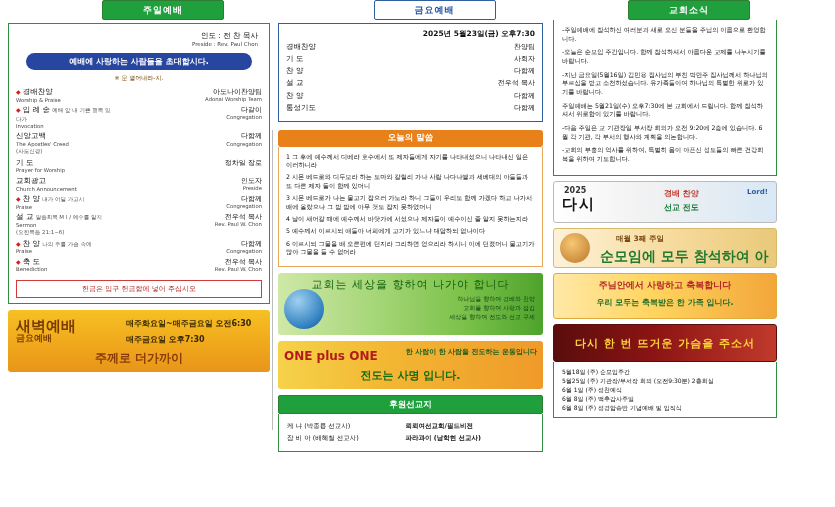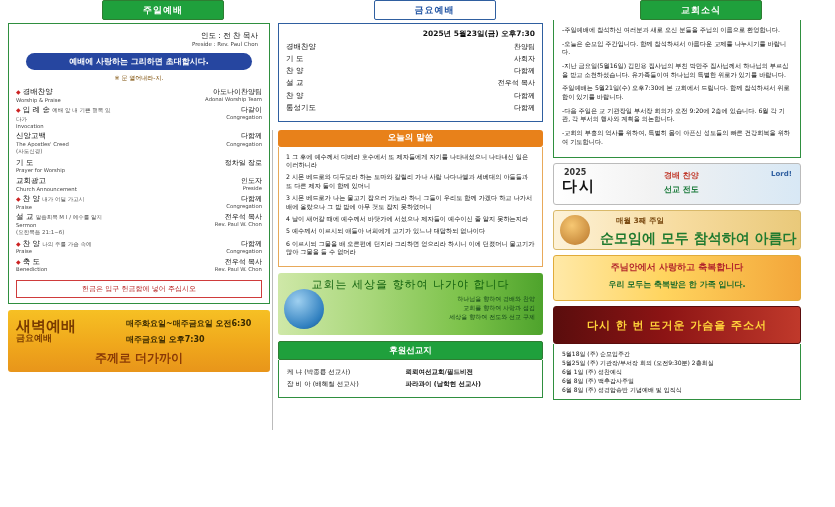--- a/index.html
+++ b/index.html
@@ -10,21 +10,21 @@
     font-size:7px;
     color:#111;
     overflow:hidden;
   }
   .page{position:relative;width:835px;height:507px;}
 
   
   .col{position:absolute;top:0;}
   .col-left{left:8px;width:262px;}
   .col-mid{left:278px;width:265px;}
-  .col-right{left:553px;width:248px;}
+  .col-right{left:553px;width:224px;}
 
   .hdr{
     border:1.2px solid #2e7d32;
     background:#1fa03c;
     color:#fff;
     text-align:center;
     font-weight:bold;
     font-size:9px;
     padding:2.5px 0;
     letter-spacing:1px;
@@ -167,21 +167,21 @@
     <div class="hdr-wrap">
       <div class="hdr hdr-box">주일예배</div>
     </div>
 
     <div class="panel">
       <div class="officiant">
         <div>인도 : 전 찬 목사</div>
         <div class="sub">Preside : Rev. Paul Chon</div>
       </div>
 
-      <div class="invite">예배에 사랑하는 그리하면 초대합시다.</div>
+      <div class="invite">예배에 사랑하는 사람들을 초대합시다.</div>
       <div class="ribbon">※ 문 열어내라-지.</div>
 
       <div>
         <div class="ln">
           <div class="l"><span class="dot">◆</span><span class="ko">경배찬양</span><span class="en">Worship &amp; Praise</span></div>
           <div class="r"><span class="rk">아도나이찬양팀</span><span class="re">Adonai Worship Team</span></div>
         </div>
 
         <div class="ln">
           <div class="l"><span class="dot">◆</span><span class="ko">입 례 송</span>
@@ -295,20 +295,25 @@
     </div>
 
     <div class="green-banner">
       <div class="globe"></div>
       <div class="title">교회는 세상을 향하여 나가야 합니다</div>
       <div class="sub" style="white-space:pre-line;">하나님을 향하여 경배와 찬양
 교회를 향하여 사랑과 섬김
 세상을 향하여 전도와 선교 구제</div>
     </div>
 
+    <div class="oneplus">
+      <div class="lbl">ONE plus ONE</div>
+      <div class="r1">한 사람이 한 사람을 전도하는 운동입니다</div>
+      <div class="r2">전도는 사명 입니다.</div>
+    </div>
 
     <div>
       <div class="support-hdr">후원선교지</div>
       <div class="support-body">
         <div class="support-row">
           <div class="a">케   냐 (박종룡 선교사)</div>
           <div class="b">뢰뢰여선교회/필드비전</div>
         </div>
         <div class="support-row">
           <div class="a">잠 비 아 (배혜철 선교사)</div>

